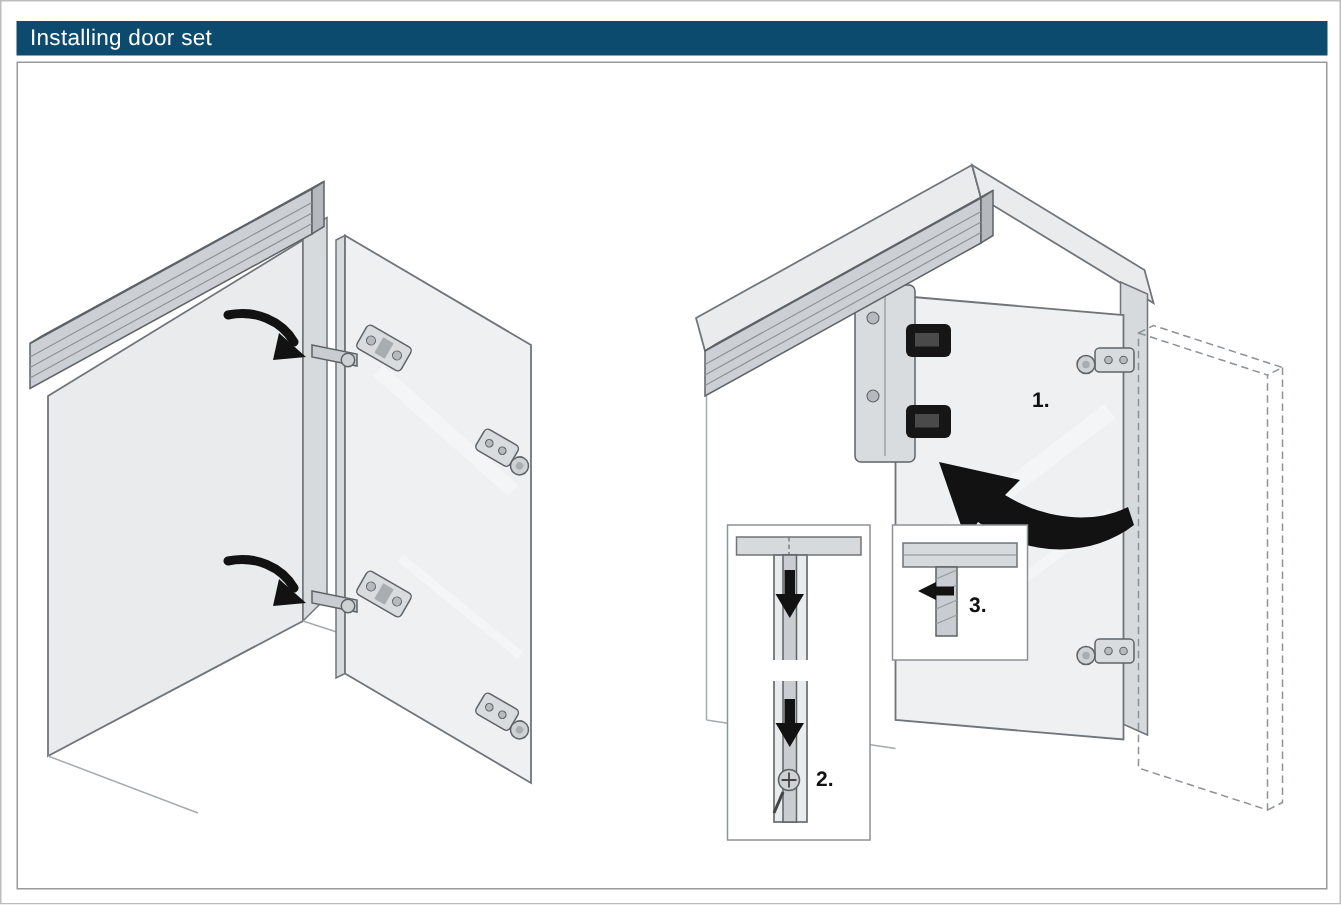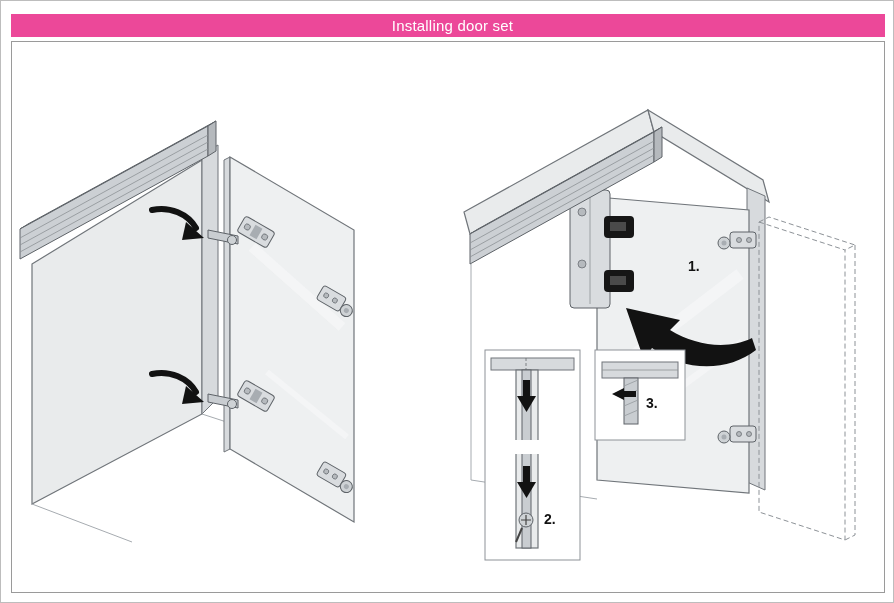--- a/index.html
+++ b/index.html
@@ -3,22 +3,22 @@
 <meta charset="utf-8">
 <style>
   html,body{margin:0;padding:0;background:#ffffff;}
   .page{
     position:relative;width:894px;height:603px;background:#ffffff;
     box-sizing:border-box;border:1px solid #bdbdbd;
     font-family:"Liberation Sans",sans-serif;overflow:hidden;
   }
   .header-bar{
     position:absolute;left:10px;top:13px;width:874px;height:23px;
-    background:#ec4899;color:#ffffff;font-size:15px;line-height:23px;
-    padding-left:9px;box-sizing:border-box;letter-spacing:.2px;text-align:center;
+    background:#0c4a6e;color:#ffffff;font-size:15px;line-height:23px;
+    padding-left:9px;box-sizing:border-box;letter-spacing:.2px;
   }
   .canvas{
     position:absolute;left:10px;top:40px;width:874px;height:552px;
     box-sizing:border-box;border:1px solid #9a9a9a;background:#ffffff;
   }
   .canvas svg{display:block;width:100%;height:100%;}
   .step{
     position:absolute;font-size:14px;font-weight:bold;color:#111111;
   }
   .step-1{left:676px;top:216px;}

